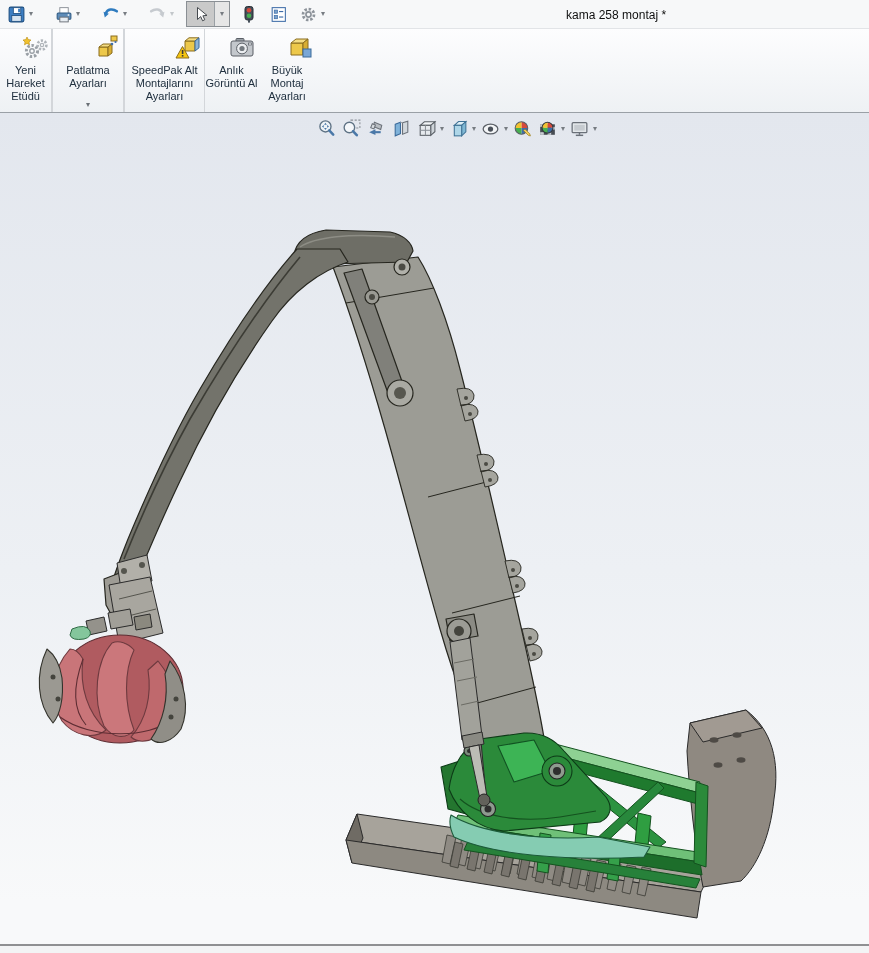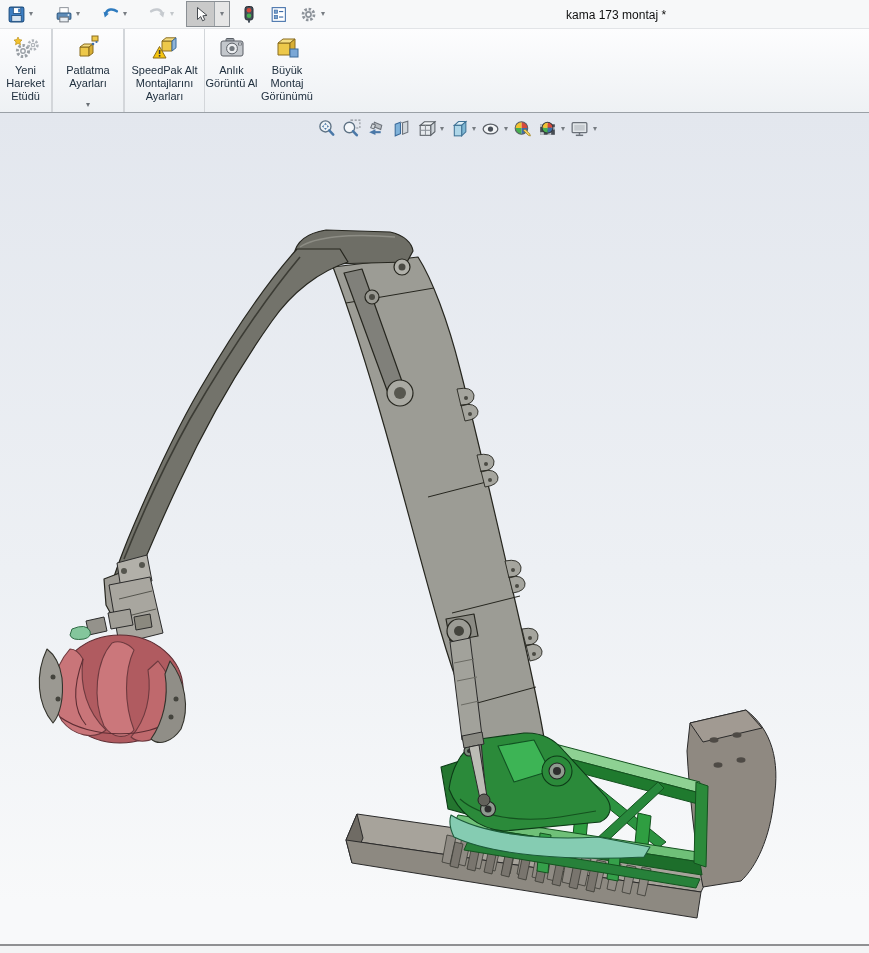--- a/index.html
+++ b/index.html
@@ -13,21 +13,21 @@
   .tb-gap-s{width:9px;}
   .caret{font-size:8px;color:#777c82;margin-left:2px;line-height:1;}
   .caret.dis{color:#c3c7cb;}
   .select-group{display:flex;align-items:stretch;height:26px;border:1px solid #8a8f94;margin-left:12px;}
   .select-main{background:#c9c9c9;display:flex;align-items:center;justify-content:center;width:27px;}
   .select-caret{background:#e6e6e6;border-left:1px solid #9aa0a5;display:flex;align-items:center;justify-content:center;width:15px;}
   .window-title{position:absolute;left:566px;top:0;height:29px;display:flex;align-items:center;font-size:12px;color:#101010;}
 
   
   .ribbon{height:84px;background:linear-gradient(#fdfdfe,#eef1f4);border-bottom:1px solid #9aa0a6;display:flex;align-items:stretch;}
-  .ribbon-btn{display:flex;flex-direction:column;align-items:center;padding-top:3px;font-size:11px;line-height:13px;color:#20303f;text-align:center;position:relative;cursor:default;}
+  .ribbon-btn{display:flex;flex-direction:column;align-items:flex-end;padding-top:3px;font-size:11px;line-height:13px;color:#20303f;text-align:center;position:relative;cursor:default;}
   .ribbon-btn .ic{height:32px;display:flex;align-items:center;justify-content:center;}
   .ribbon-sep{width:1px;background:#d3d6da;}
   .w51{width:51px}.w57{width:57px}.w70{width:70px}.w62{width:62px}.w79{width:79px}.w53{width:53px}.w58{width:58px}
   .drop-caret{position:absolute;bottom:1px;left:50%;transform:translateX(-50%);font-size:8px;color:#6a7076;}
 
   
   .viewport{position:relative;height:831px;overflow:hidden;}
   .viewport svg.scene{position:absolute;left:0;top:0;}
   .hud{position:absolute;top:3px;left:314px;display:flex;align-items:center;height:25px;z-index:5;}
   .hud-btn{display:flex;align-items:center;padding:1px 2px;cursor:default;}
@@ -111,21 +111,21 @@
 
   <span class="tb-gap-s"></span>
   <span class="tb-btn">
     <svg width="19" height="19" viewBox="0 0 18 18">
       <circle cx="9" cy="9" r="5.2" fill="none" stroke="#8d939a" stroke-width="2.6" stroke-dasharray="2.3 1.7"></circle>
       <circle cx="9" cy="9" r="2.4" fill="none" stroke="#8d939a" stroke-width="1.6"></circle>
     </svg>
   </span>
   <span class="caret">▾</span>
 
-  <span class="window-title">kama 173 montaj *</span>
+  <span class="window-title">kama 258 montaj *</span>
 </div>
 
 <div class="ribbon">
 
   <div class="ribbon-btn w51">
     <span class="ic">
         <svg width="32" height="30" viewBox="0 0 32 30">
       <circle cx="13" cy="18" r="5.6" fill="none" stroke="#9aa0a6" stroke-width="3" stroke-dasharray="2.4 1.8"></circle>
       <circle cx="13" cy="18" r="2.2" fill="none" stroke="#9aa0a6" stroke-width="1.4"></circle>
       <circle cx="23" cy="12" r="4.4" fill="none" stroke="#b0b5ba" stroke-width="2.6" stroke-dasharray="2.2 1.6"></circle>
@@ -187,21 +187,21 @@
 
   <div class="ribbon-btn w58">
     <span class="ic">
         <svg width="32" height="30" viewBox="0 0 32 30">
       <path d="M7,10 l12,0 0,12 -12,0 z" fill="#edc84a" stroke="#8a6d1f"></path>
       <path d="M7,10 l5,-4 12,0 -5,4 z" fill="#f4dd84" stroke="#8a6d1f"></path>
       <path d="M19,10 l5,-4 0,12 -5,4 z" fill="#d8ae33" stroke="#8a6d1f"></path>
       <rect x="19" y="16" width="8" height="8" fill="#7aa7d6" stroke="#3a6a9a"></rect>
     </svg>
       </span>
-    <span>Büyük Montaj Görünümü</span>
+    <span>Büyük Montaj Ayarları</span>
   </div>
 </div>
 
 <div class="viewport">
 
   <div class="hud">
     <span class="hud-btn">
       <svg width="21" height="21" viewBox="0 0 20 20">
         <circle cx="9" cy="8" r="5.3" fill="#eef3f7" stroke="#5f7385" stroke-width="1.3"></circle>
         <path d="M9,4.6 l1.3,1.8 -2.6,0 z M9,11.4 l1.3,-1.8 -2.6,0 z M5.6,8 l1.8,-1.3 0,2.6 z M12.4,8 l-1.8,-1.3 0,2.6 z" fill="#4a78a8"></path>

